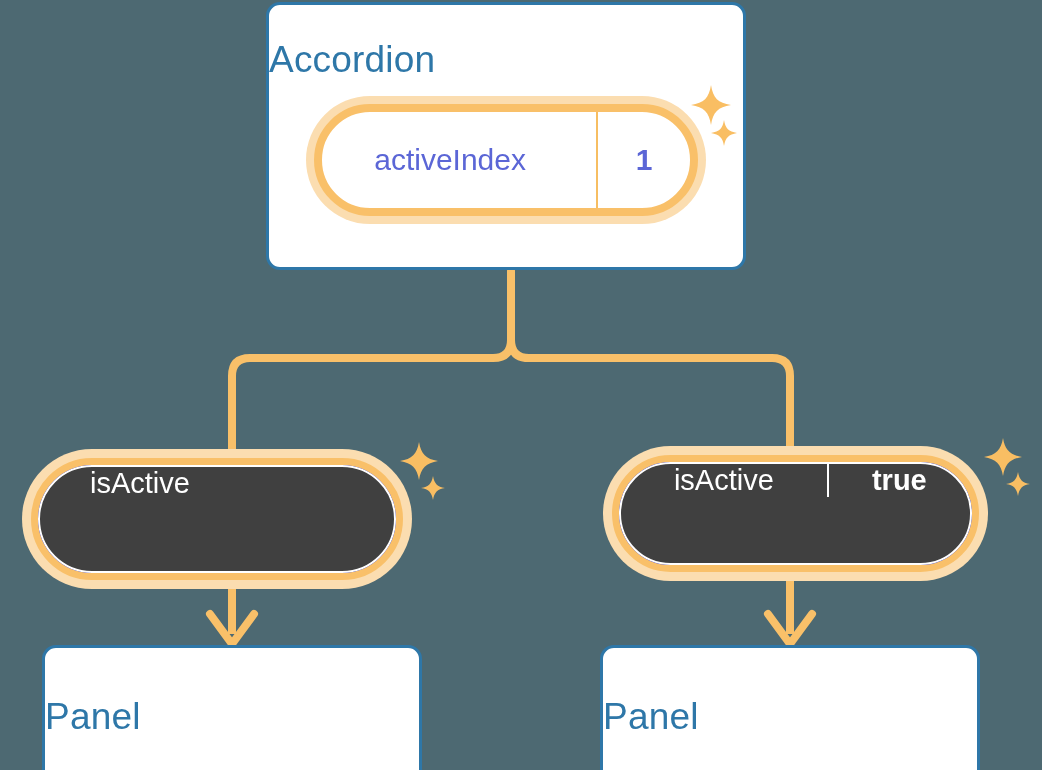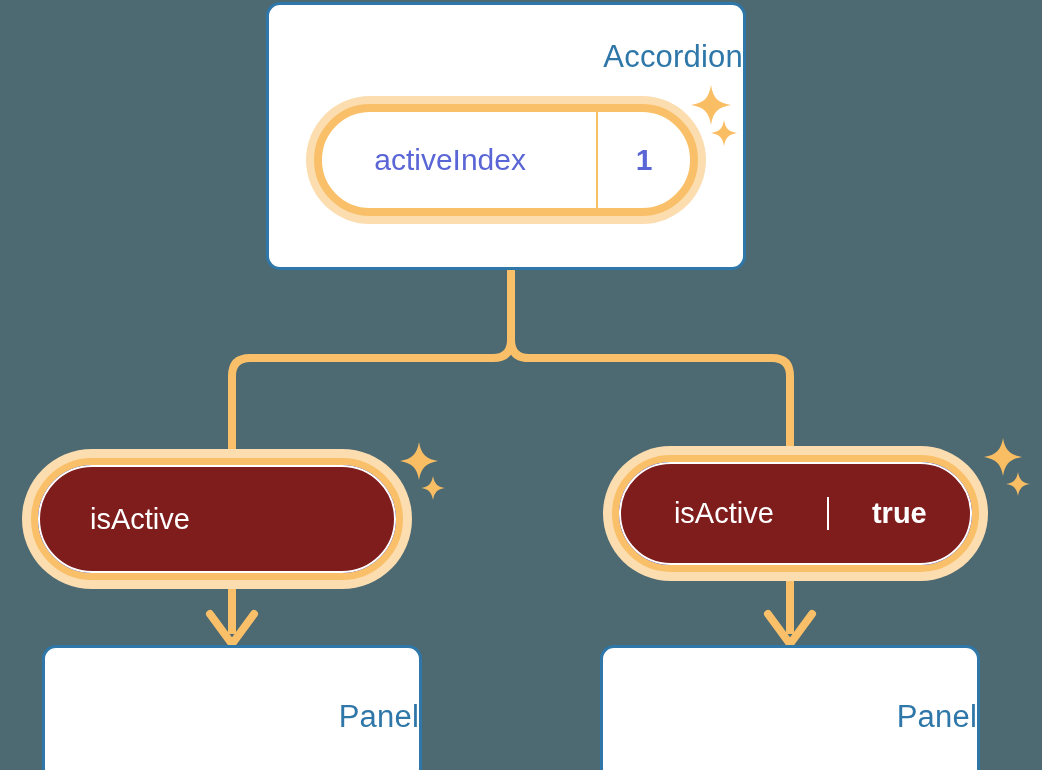--- a/index.html
+++ b/index.html
@@ -22,24 +22,24 @@
   
   .card {
     position: absolute;
     background: #FFFFFF;
     border: 3px solid #2E77A8;
     border-radius: 14px;
     box-sizing: border-box;
   }
   .card-title {
     color: #2E77A8;
-    font-size: 31px;
+    font-size: 37px;
     font-weight: 400;
     letter-spacing: 0.2px;
-    text-align: right;
+    text-align: left;
     white-space: nowrap;
   }
 
   
   #root-card {
     left: 266px;
     top: 2px;
     width: 480px;
     height: 268px;
   }
@@ -105,23 +105,23 @@
   .pill-light .pill-val { color: #5B66D6; }
   .pill-light .pill-val { border-left: 2px solid #F7BE62; }
 
   
   .pill-purple .pill-inner {
     background: #6169DE;
     border: 7px solid #F9C069;
   }
   .pill-purple .pill-body {
     display: flex;
-    align-items: center;
+    align-items: flex-start;
     width: 100%;
-    background: #7f1d1d;
+    background: #404040;
     border: 2px solid #FFFFFF;
     border-radius: 999px;
     box-sizing: border-box;
     overflow: hidden;
   }
   .pill-purple .pill-key,
   .pill-purple .pill-val { color: #FFFFFF; }
   .pill-purple .pill-val { border-left: 2px solid #FFFFFF; }
 
   

